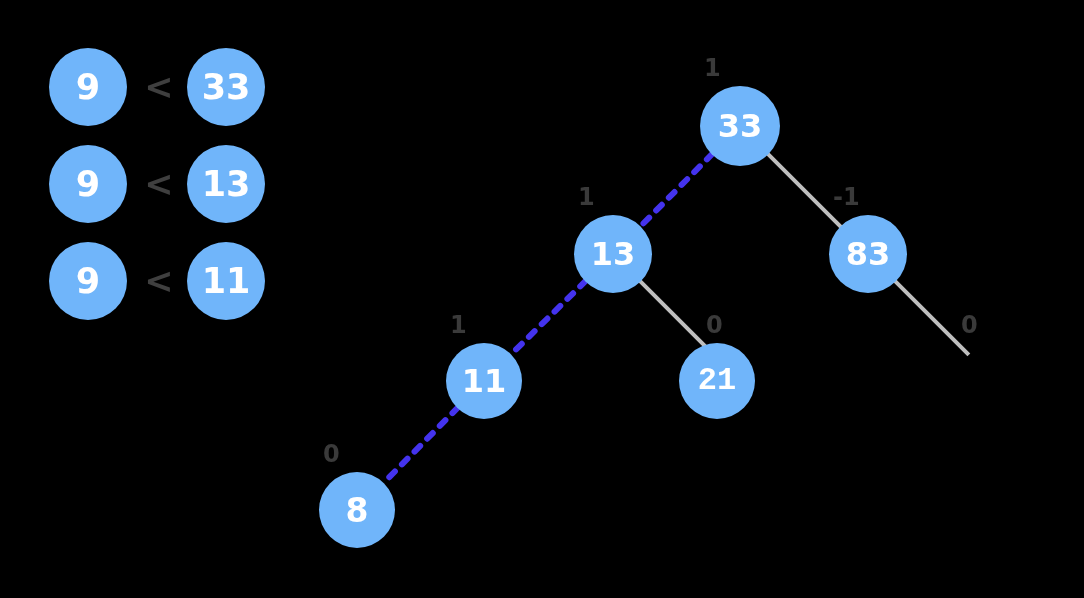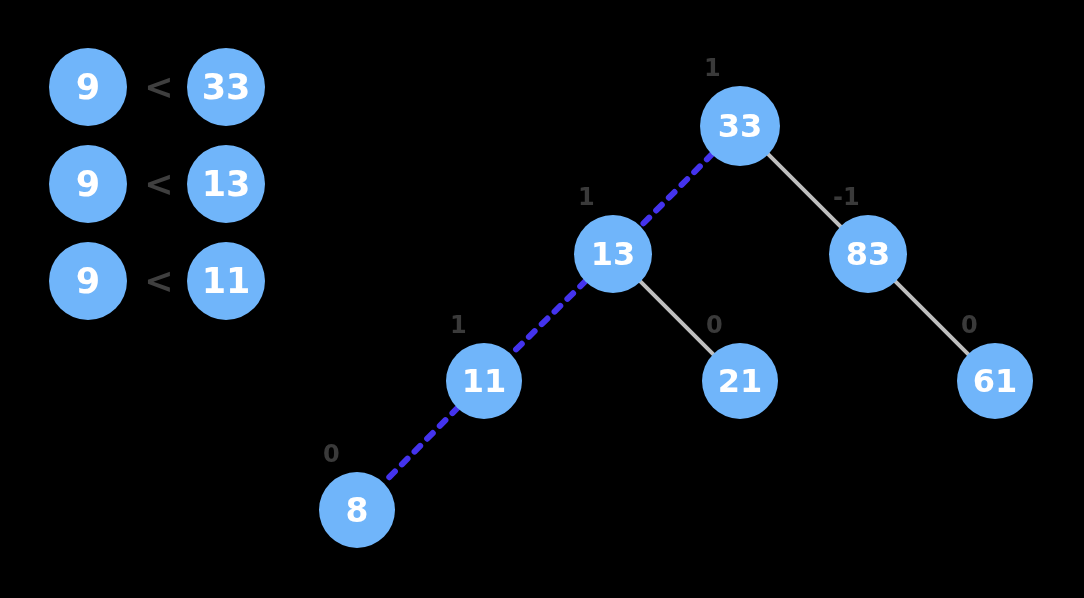--- a/index.html
+++ b/index.html
@@ -132,21 +132,20 @@
         <line x1="458.04223930593724" y1="407.3665443270401" x2="382.95776069406276" y2="483.6334556729599" stroke="#4433ee" stroke-width="6" stroke-linecap="round" stroke-dasharray="8 10"></line>
       </svg>
   <div class="node tree-node wide" style="left: 700px; top: 86px; width: 80px; height: 80px;">33</div>
       <div class="balance-label" style="left: 704px; top: 56px;">1</div>
       <div class="node tree-node wide" style="left: 574px; top: 215px; width: 78px; height: 78px;">13</div>
       <div class="balance-label" style="left: 578px; top: 185px;">1</div>
       <div class="node tree-node wide" style="left: 829px; top: 215px; width: 78px; height: 78px;">83</div>
       <div class="balance-label" style="left: 833px; top: 185px;">-1</div>
       <div class="node tree-node wide" style="left: 446px; top: 343px; width: 76px; height: 76px;">11</div>
       <div class="balance-label" style="left: 450px; top: 313px;">1</div>
-      <div class="node tree-node wide" style="left: 702px; top: 343px; width: 76px; height: 76px;">21</div>
+      <div class="node tree-node wide" style="left: 679px; top: 343px; width: 76px; height: 76px; font-family: Liberation Mono, monospace;">21</div>
       <div class="balance-label" style="left: 706px; top: 313px;">0</div>
-      <div class="node tree-node wide" style="left: 957px; top: 343px; width: 76px; height: 76px;">61</div>
       <div class="balance-label" style="left: 961px; top: 313px;">0</div>
       <div class="node tree-node" style="left: 319px; top: 472px; width: 76px; height: 76px;">8</div>
       <div class="balance-label" style="left: 323px; top: 442px;">0</div>
     </div>
 
 </div>
 
 </body></html>

